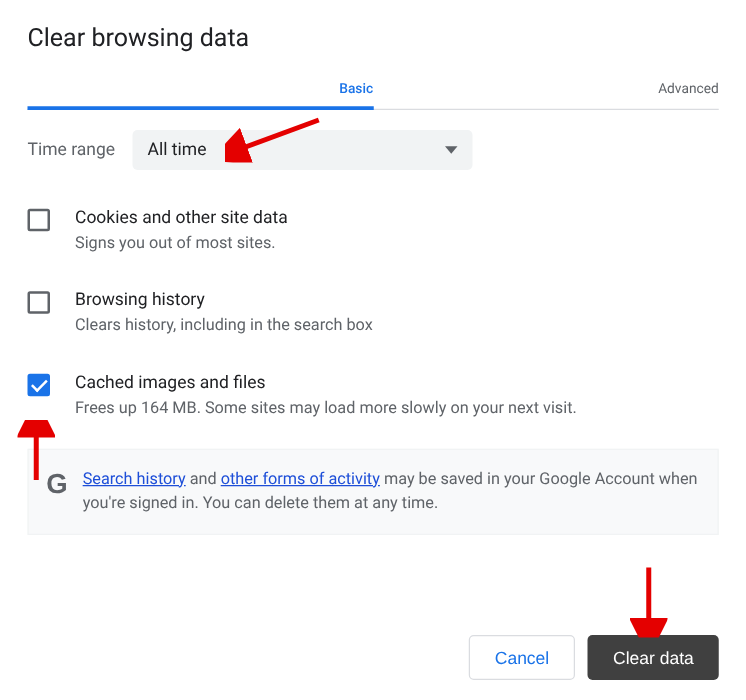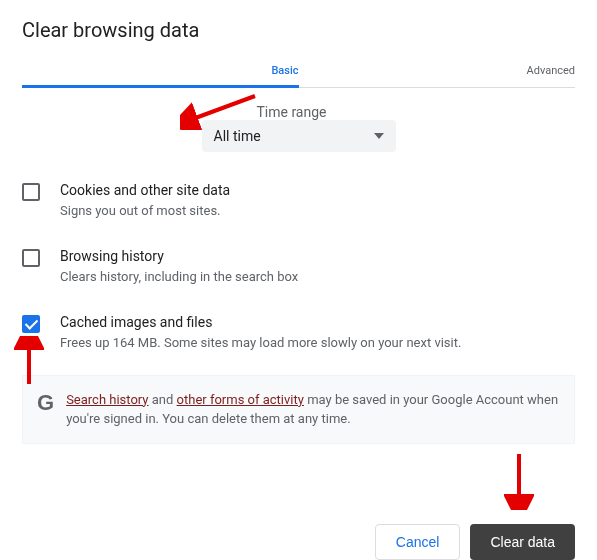--- a/index.html
+++ b/index.html
@@ -28,29 +28,29 @@
   }
   .tab.active { color: #1a73e8; font-weight: 500; }
   .tab-underline {
     position: absolute;
     bottom: -1px;
     left: 0;
     width: 50%;
     height: 3px;
     background: #1a73e8;
   }
-  .row { display: flex; align-items: center; padding: 16px 0 20px; flex-direction: column; }
+  .row { display: flex; align-items: center; padding: 16px 0 20px; }
   .label { color: #5f6368; font-size: 14px; margin-right: 14px; }
   .select {
     display: flex;
     align-items: center;
     justify-content: space-between;
     background: #f1f3f4;
     padding: 8px 12px;
-    width: 194px;
+    width: 272px;
     border-radius: 4px;
     cursor: pointer;
     font-size: 14px;
   }
   .chevron {
     width: 0; height: 0;
     border-left: 5px solid transparent;
     border-right: 5px solid transparent;
     border-top: 6px solid #5f6368;
   }
@@ -97,21 +97,21 @@
   }
   .g-icon {
     font-family: Arial, sans-serif;
     font-weight: 700;
     font-size: 22px;
     color: #5f6368;
     margin-right: 12px;
     line-height: 1;
     margin-top: 2px;
   }
-  .link { color: #7f1d1d; text-decoration: underline; cursor: pointer; text-align: right; }
+  .link { color: #1d4ed8; text-decoration: underline; cursor: pointer; text-align: right; }
   .buttons {
     display: flex;
     justify-content: flex-end;
     gap: 10px;
     margin-top: 80px;
   }
   .btn {
     font-size: 14px;
     padding: 9px 20px;
     border-radius: 4px;

